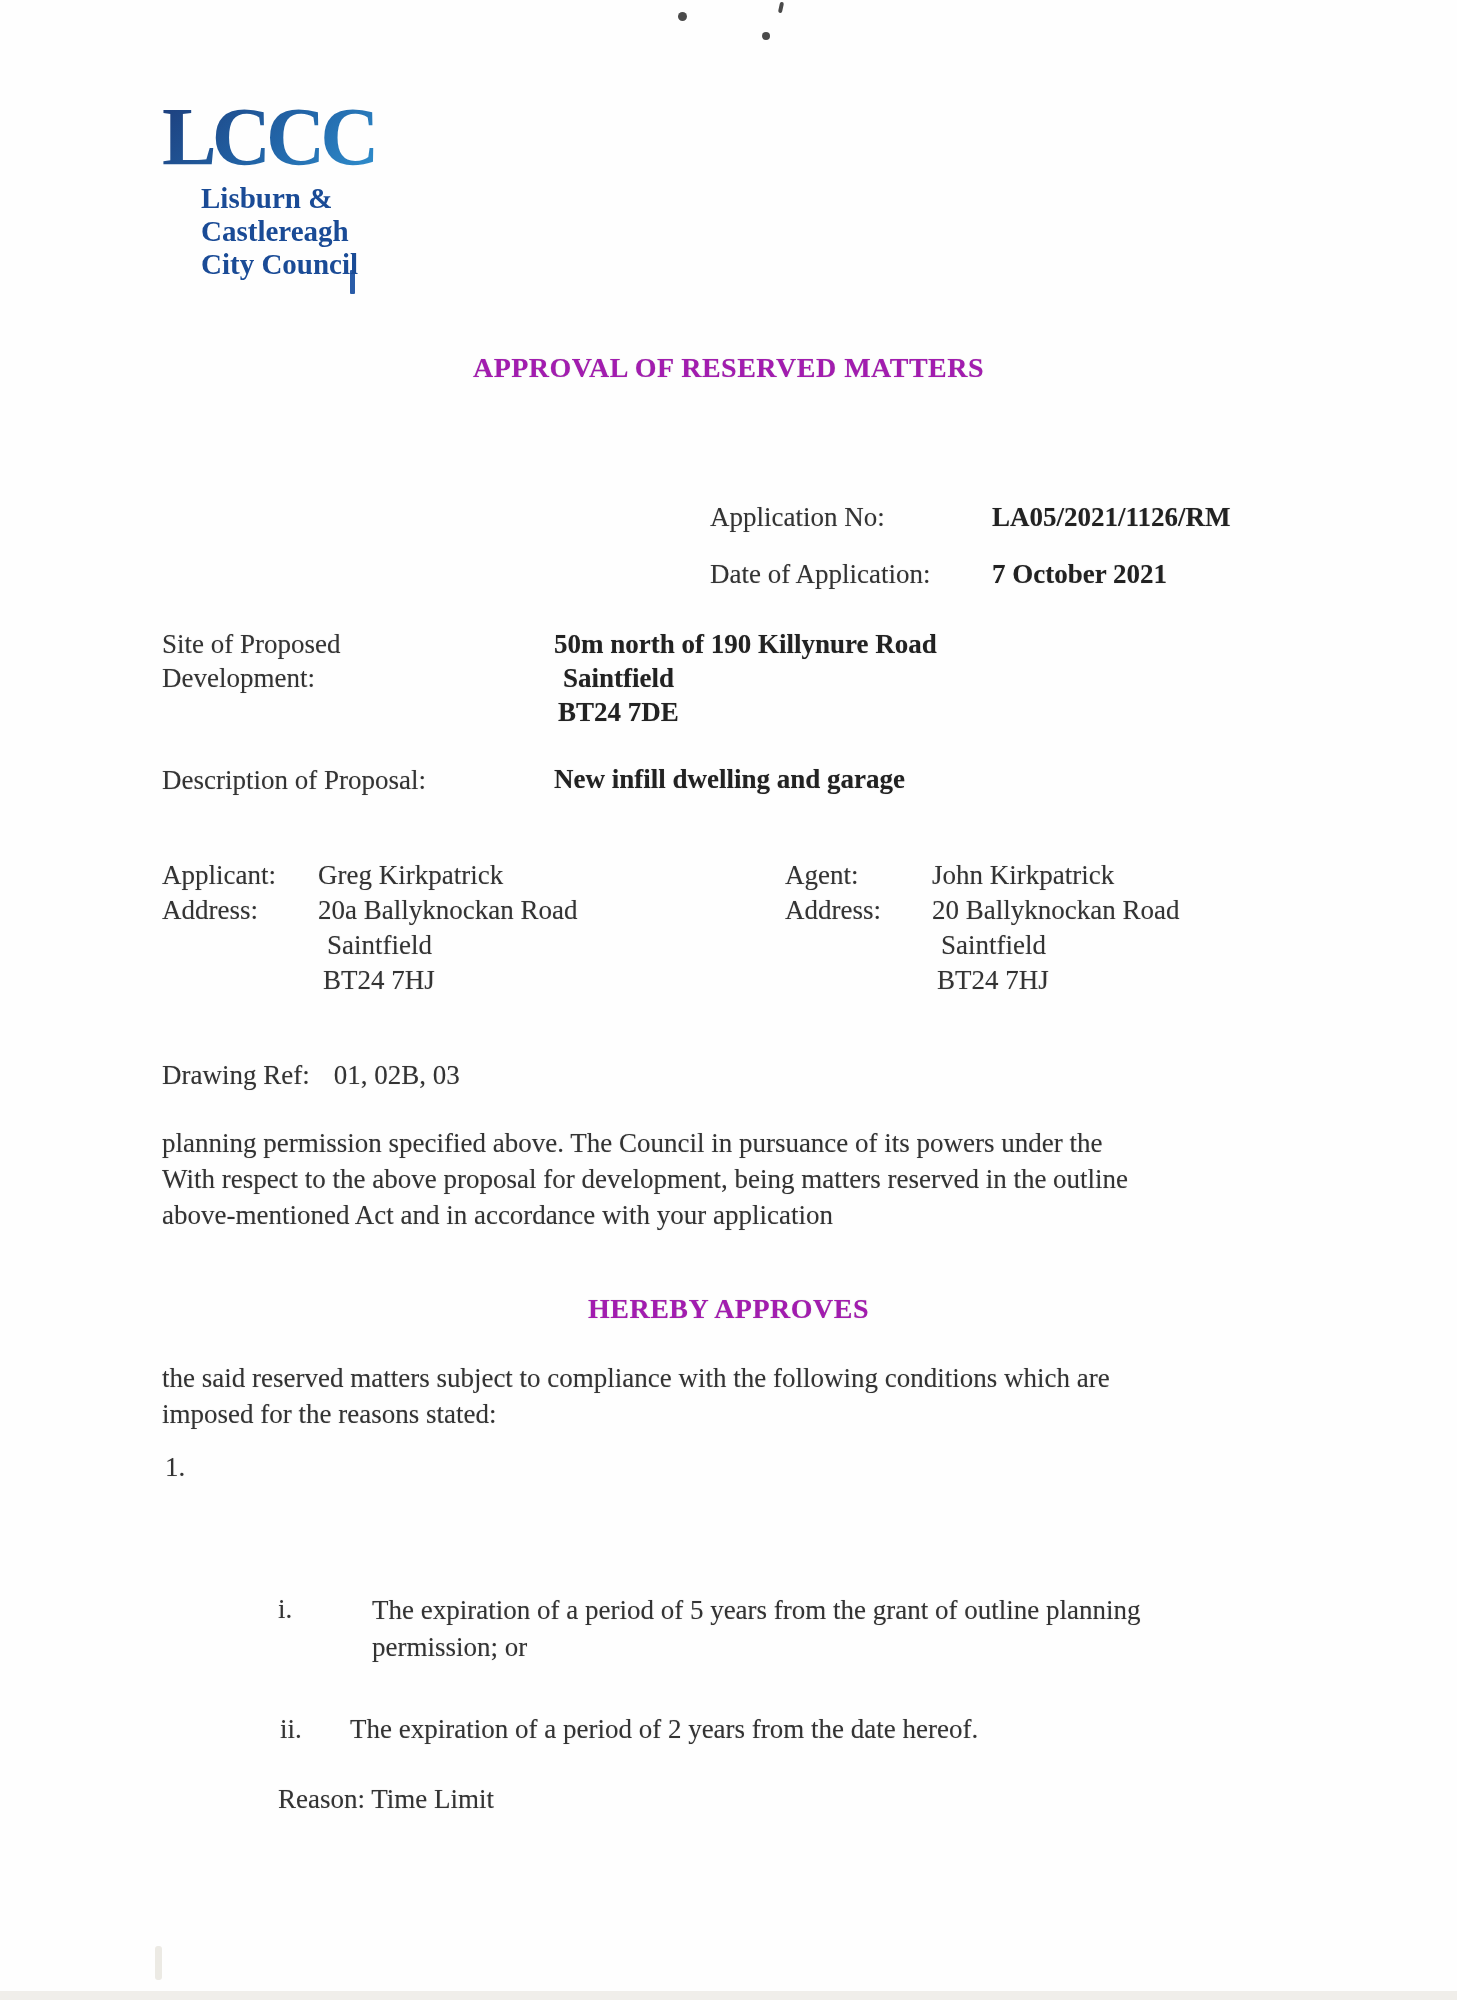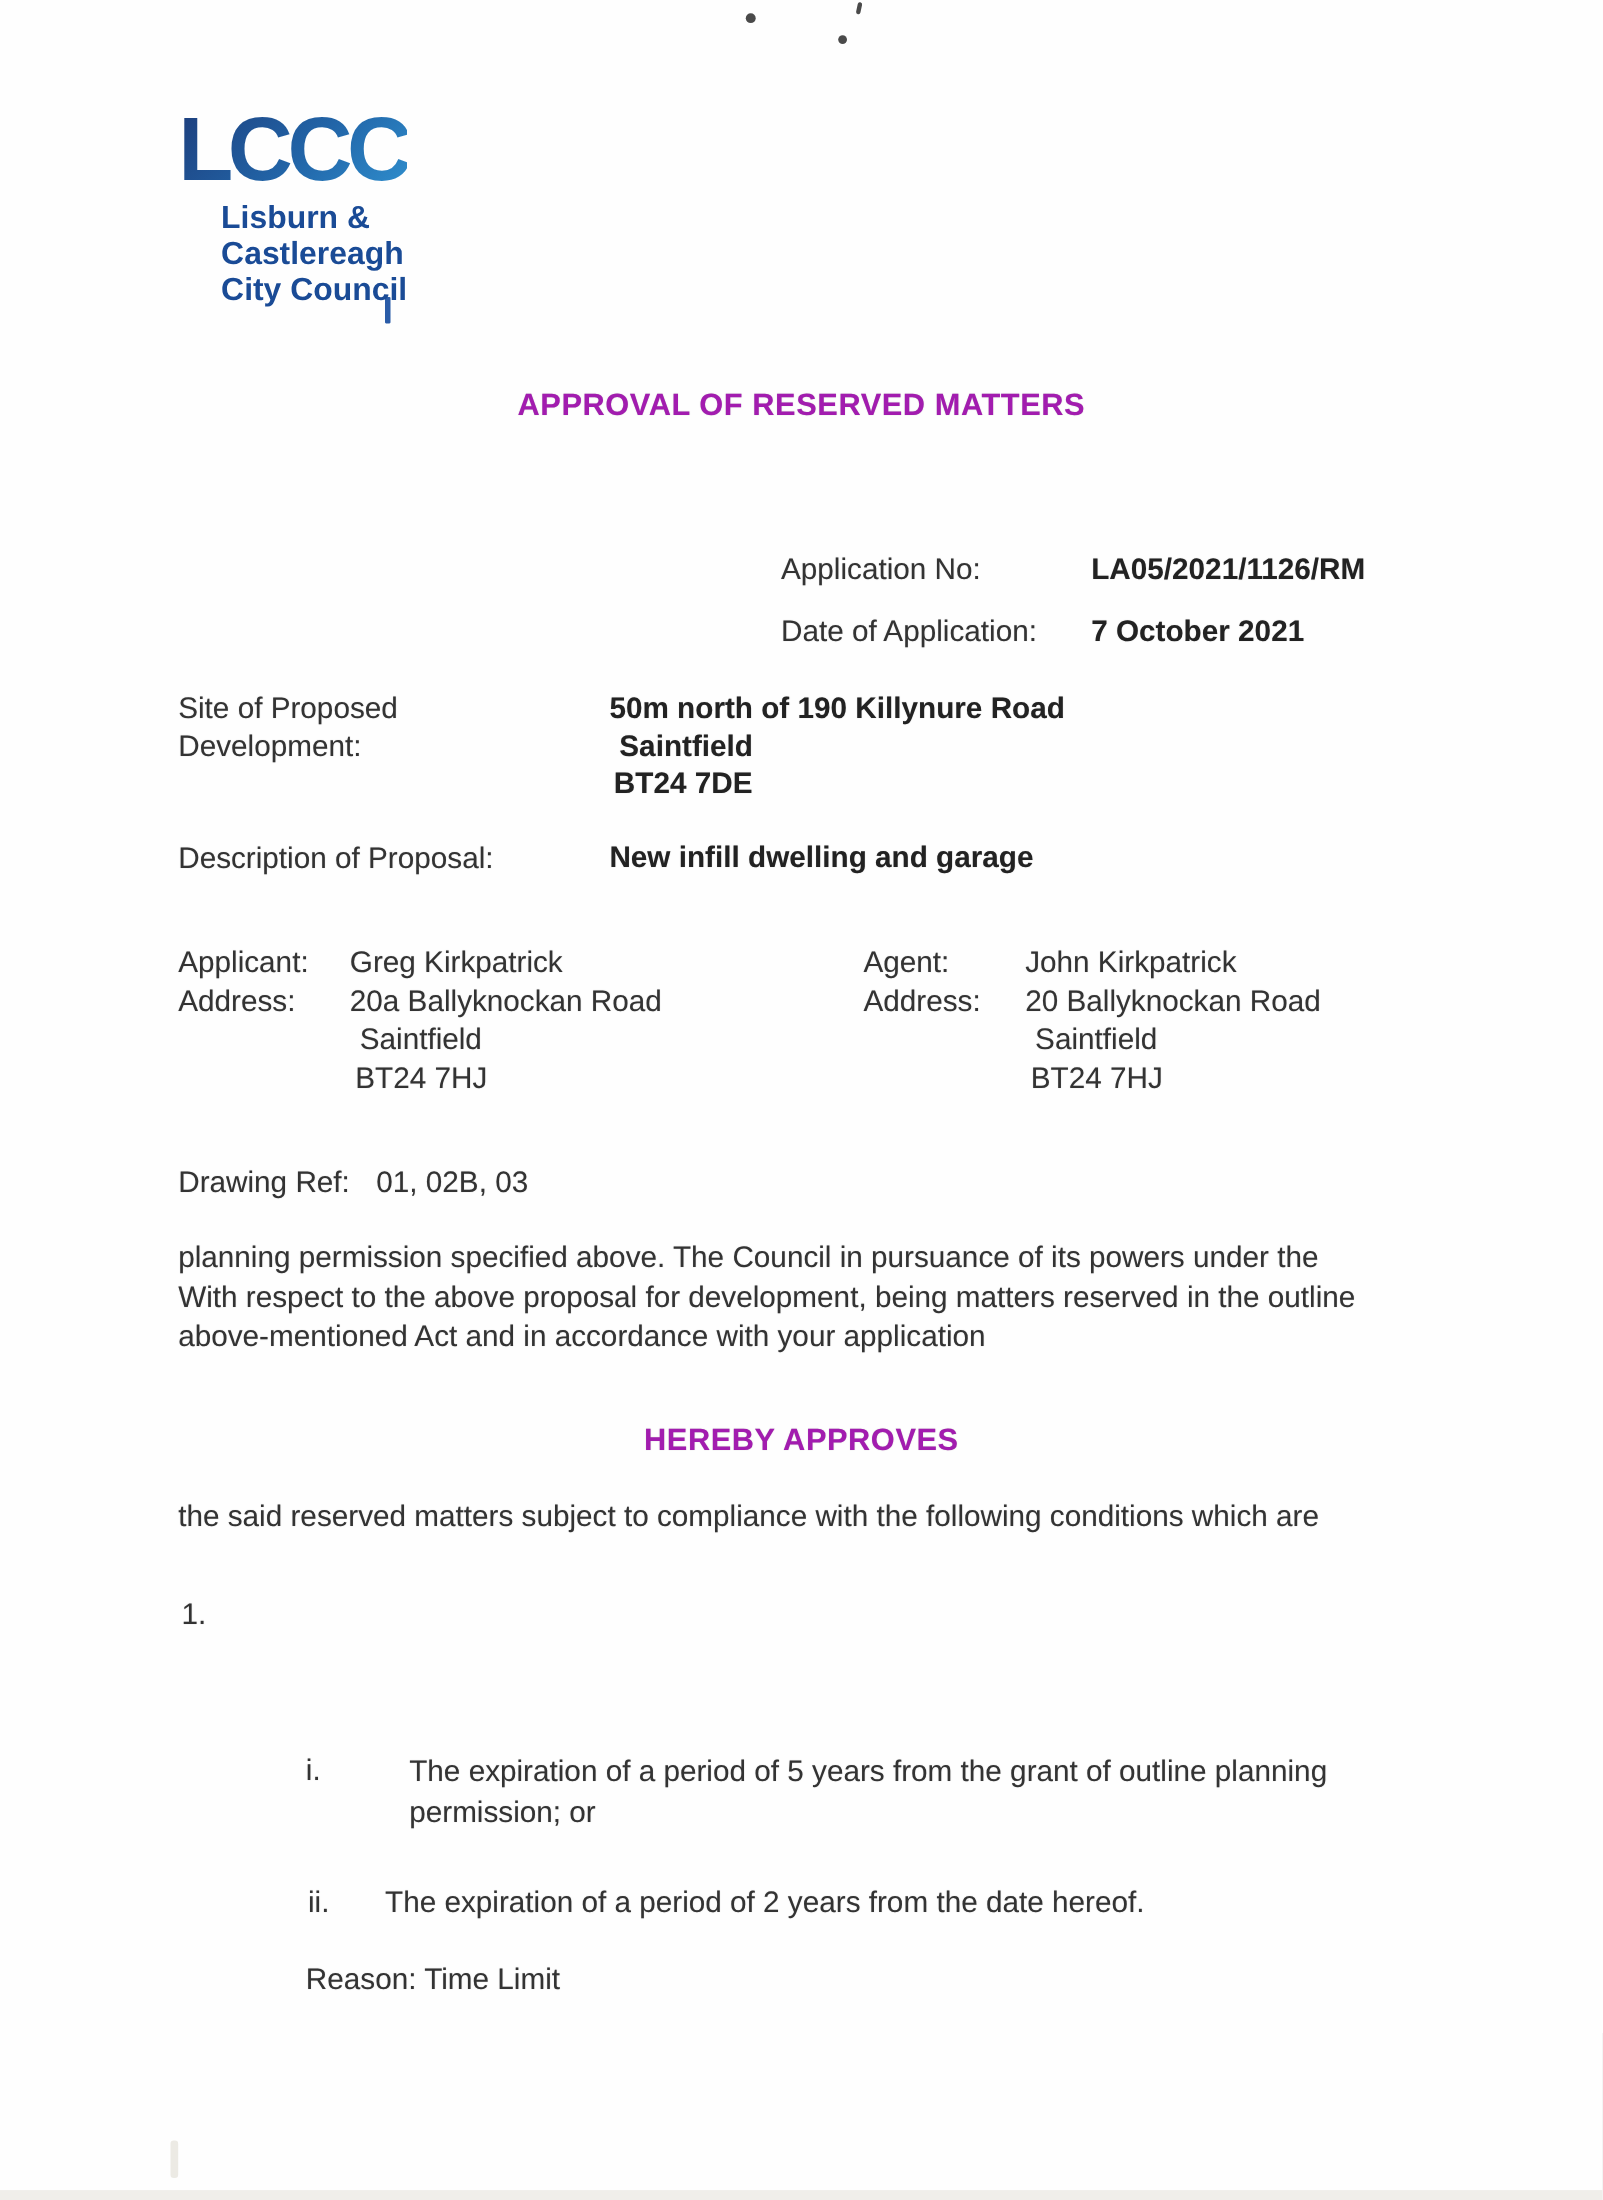--- a/index.html
+++ b/index.html
@@ -4,21 +4,21 @@
 <style>
   * { margin: 0; padding: 0; box-sizing: border-box; }
   html, body { background: #e9e9e9; }
   .page {
     position: relative;
     width: 1457px;
     height: 2000px;
     margin: 0 auto;
     background: #fefefe;
     overflow: hidden;
-    font-family: Liberation Sans, sans-serif;
+    font-family: Liberation Serif, serif;
     color: #333;
   }
   .soft { text-shadow: 0 0 1px rgba(80,80,80,0.35); }
 
   
   .artifact { position: absolute; background: #4a4a4a; border-radius: 50%; }
   .dot-a { left: 678px; top: 12px; width: 9px; height: 9px; }
   .dot-b { left: 762px; top: 32px; width: 8px; height: 8px; }
   .tick-a { left: 779px; top: 2px; width: 4px; height: 11px; border-radius: 2px; transform: rotate(12deg); }
   .blue-tick { left: 350px; top: 270px; width: 5px; height: 24px; border-radius: 1px; background: #2a5ca8; }
@@ -178,20 +178,21 @@
   <div class="intro-para fs lbl soft">
     <span class="line">planning permission specified above. The Council in pursuance of its powers under the</span>
     <span class="line">With respect to the above proposal for development, being matters reserved in the outline</span>
     <span class="line">above-mentioned Act and in accordance with your application</span>
   </div>
 
   <div class="approves-heading soft">HEREBY APPROVES</div>
 
   <div class="conditions-intro fs lbl soft">
     <span class="line">the said reserved matters subject to compliance with the following conditions which are</span>
+    <span class="line">imposed for the reasons stated:</span>
   </div>
 
   <span class="cond1-num fs lbl soft">1.</span>
 
   <span class="subi-num fs lbl soft">i.</span>
   <div class="subi-text fs lbl soft">
     <span class="line">The expiration of a period of 5 years from the grant of outline planning</span>
     <span class="line">permission; or</span>
   </div>
 

